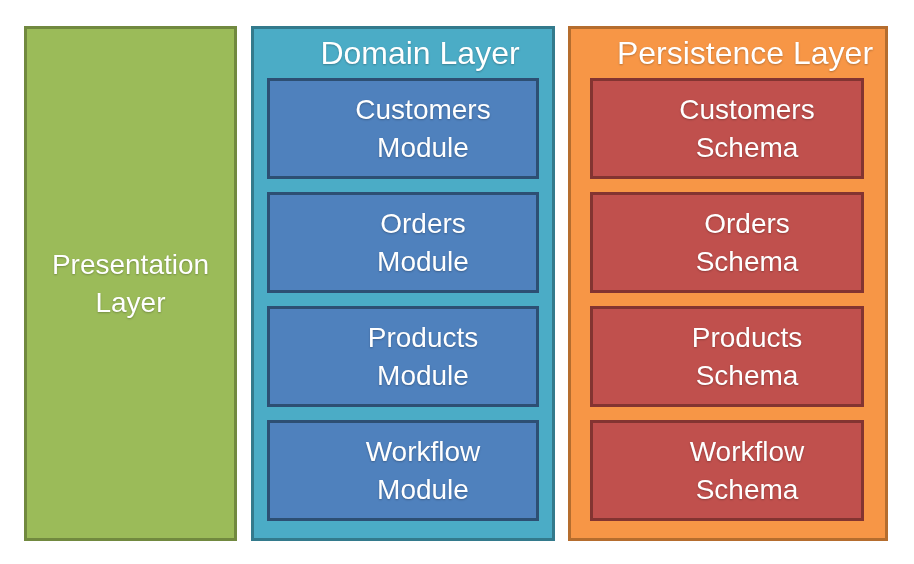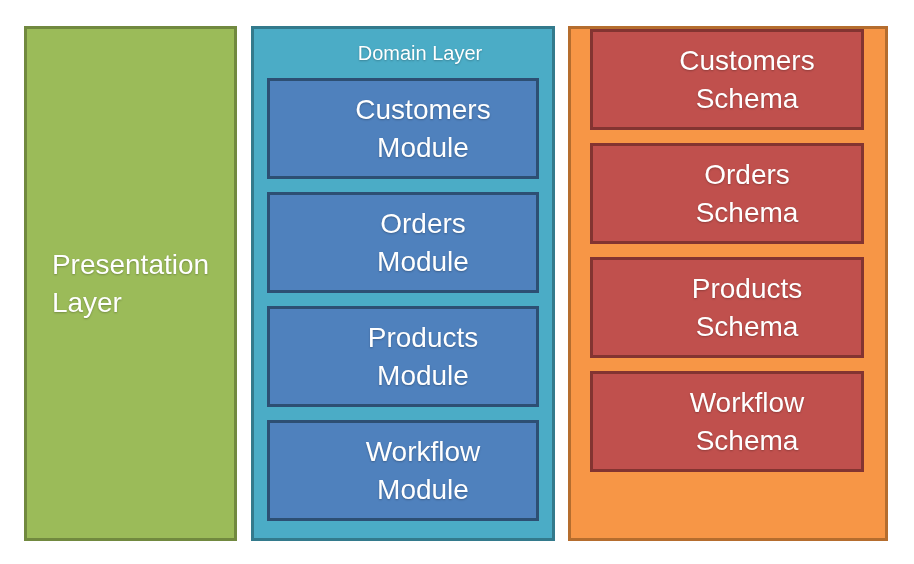--- a/index.html
+++ b/index.html
@@ -35,32 +35,32 @@
     width: 304px;
   }
   .col-persistence {
     left: 568px;
     width: 320px;
   }
   .big-label {
     color: #ffffff;
     font-size: 28px;
     line-height: 38px;
-    text-align: left;
+    text-align: center;
     white-space: pre-line;
     text-shadow: 0 1px 2px rgba(0,0,0,0.25);
   }
   .col-title {
     height: 49px;
     flex: none;
     display: flex;
     align-items: center;
     justify-content: center;
     color: #ffffff;
-    font-size: 20px;
+    font-size: 32px;
     text-shadow: 0 1px 2px rgba(0,0,0,0.25);
     padding-left: 34px;
   }
   .box {
     flex: none;
     height: 101px;
     margin: 0 13px 13px 13px;
     box-sizing: border-box;
     border: 3px solid transparent;
     display: flex;
@@ -104,20 +104,21 @@
       <span class="box-label">Products
 Module</span>
     </div>
     <div class="box" style="background-color: rgb(79, 129, 189); border-color: rgb(45, 79, 115);">
       <span class="box-label">Workflow
 Module</span>
     </div>
   </div>
 
   <div class="col col-persistence" style="background-color: rgb(247, 150, 70); border-color: rgb(181, 109, 46);">
+    <div class="col-title">Persistence Layer</div>
     <div class="box" style="background-color: rgb(192, 80, 77); border-color: rgb(131, 52, 49);">
       <span class="box-label">Customers
 Schema</span>
     </div>
     <div class="box" style="background-color: rgb(192, 80, 77); border-color: rgb(131, 52, 49);">
       <span class="box-label">Orders
 Schema</span>
     </div>
     <div class="box" style="background-color: rgb(192, 80, 77); border-color: rgb(131, 52, 49);">
       <span class="box-label">Products

